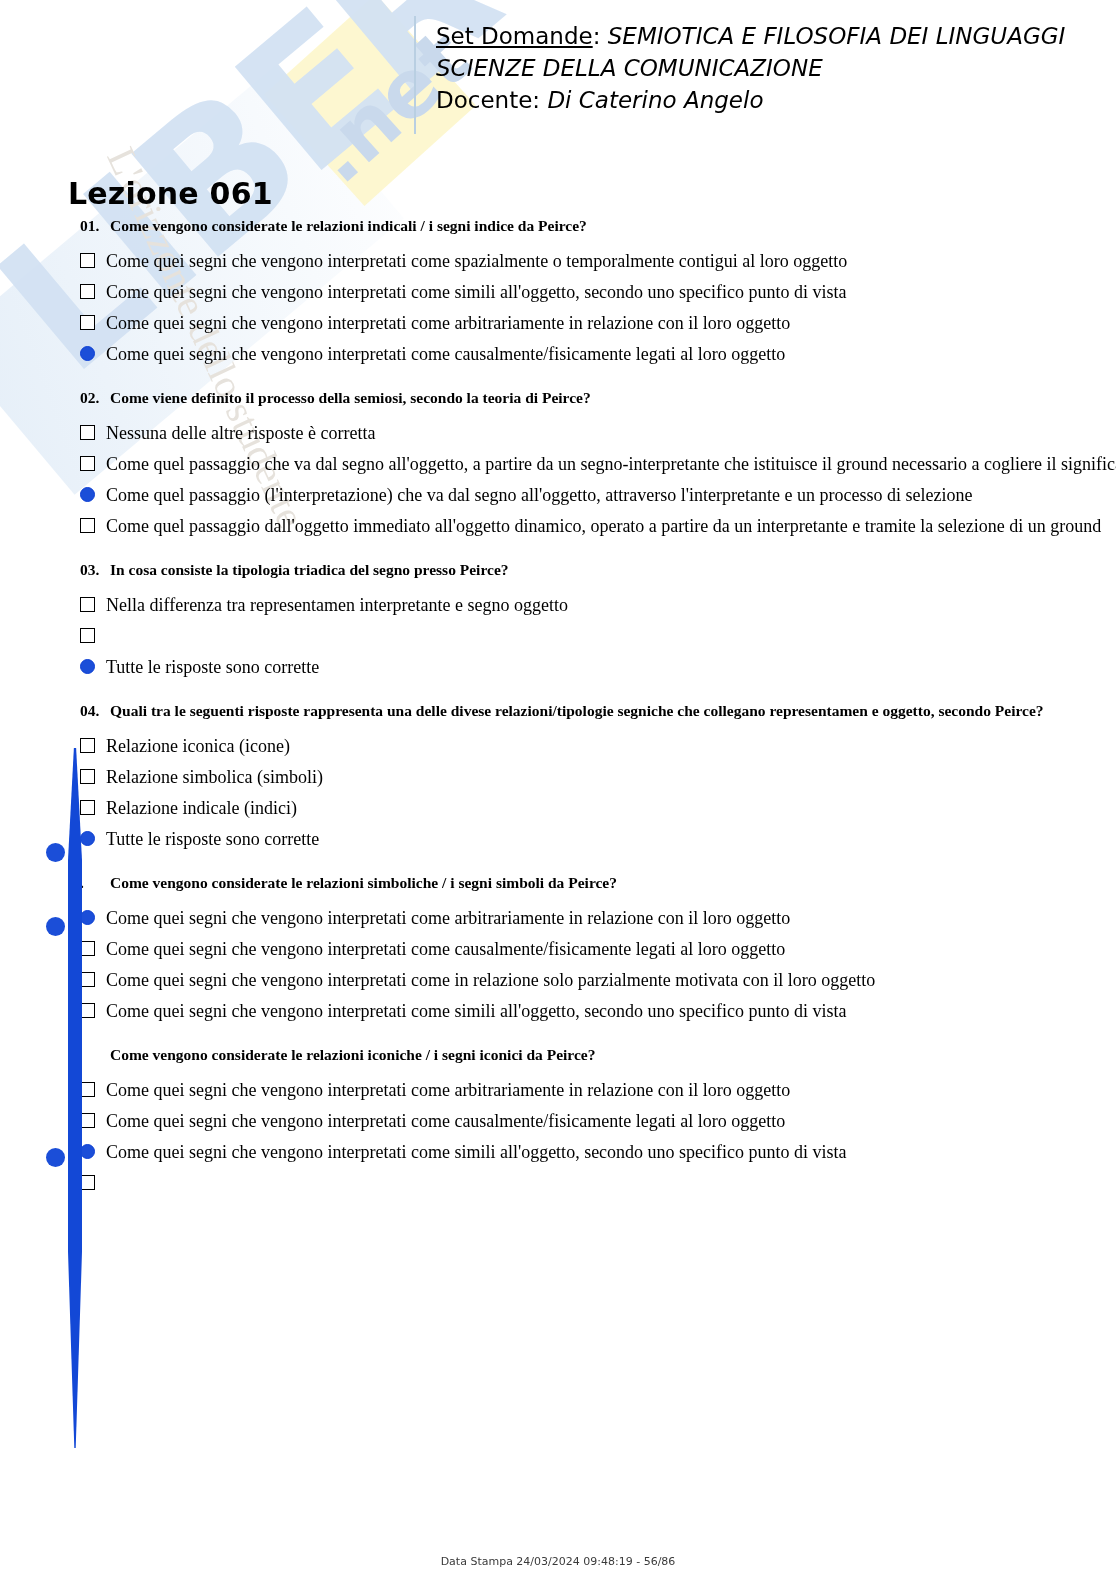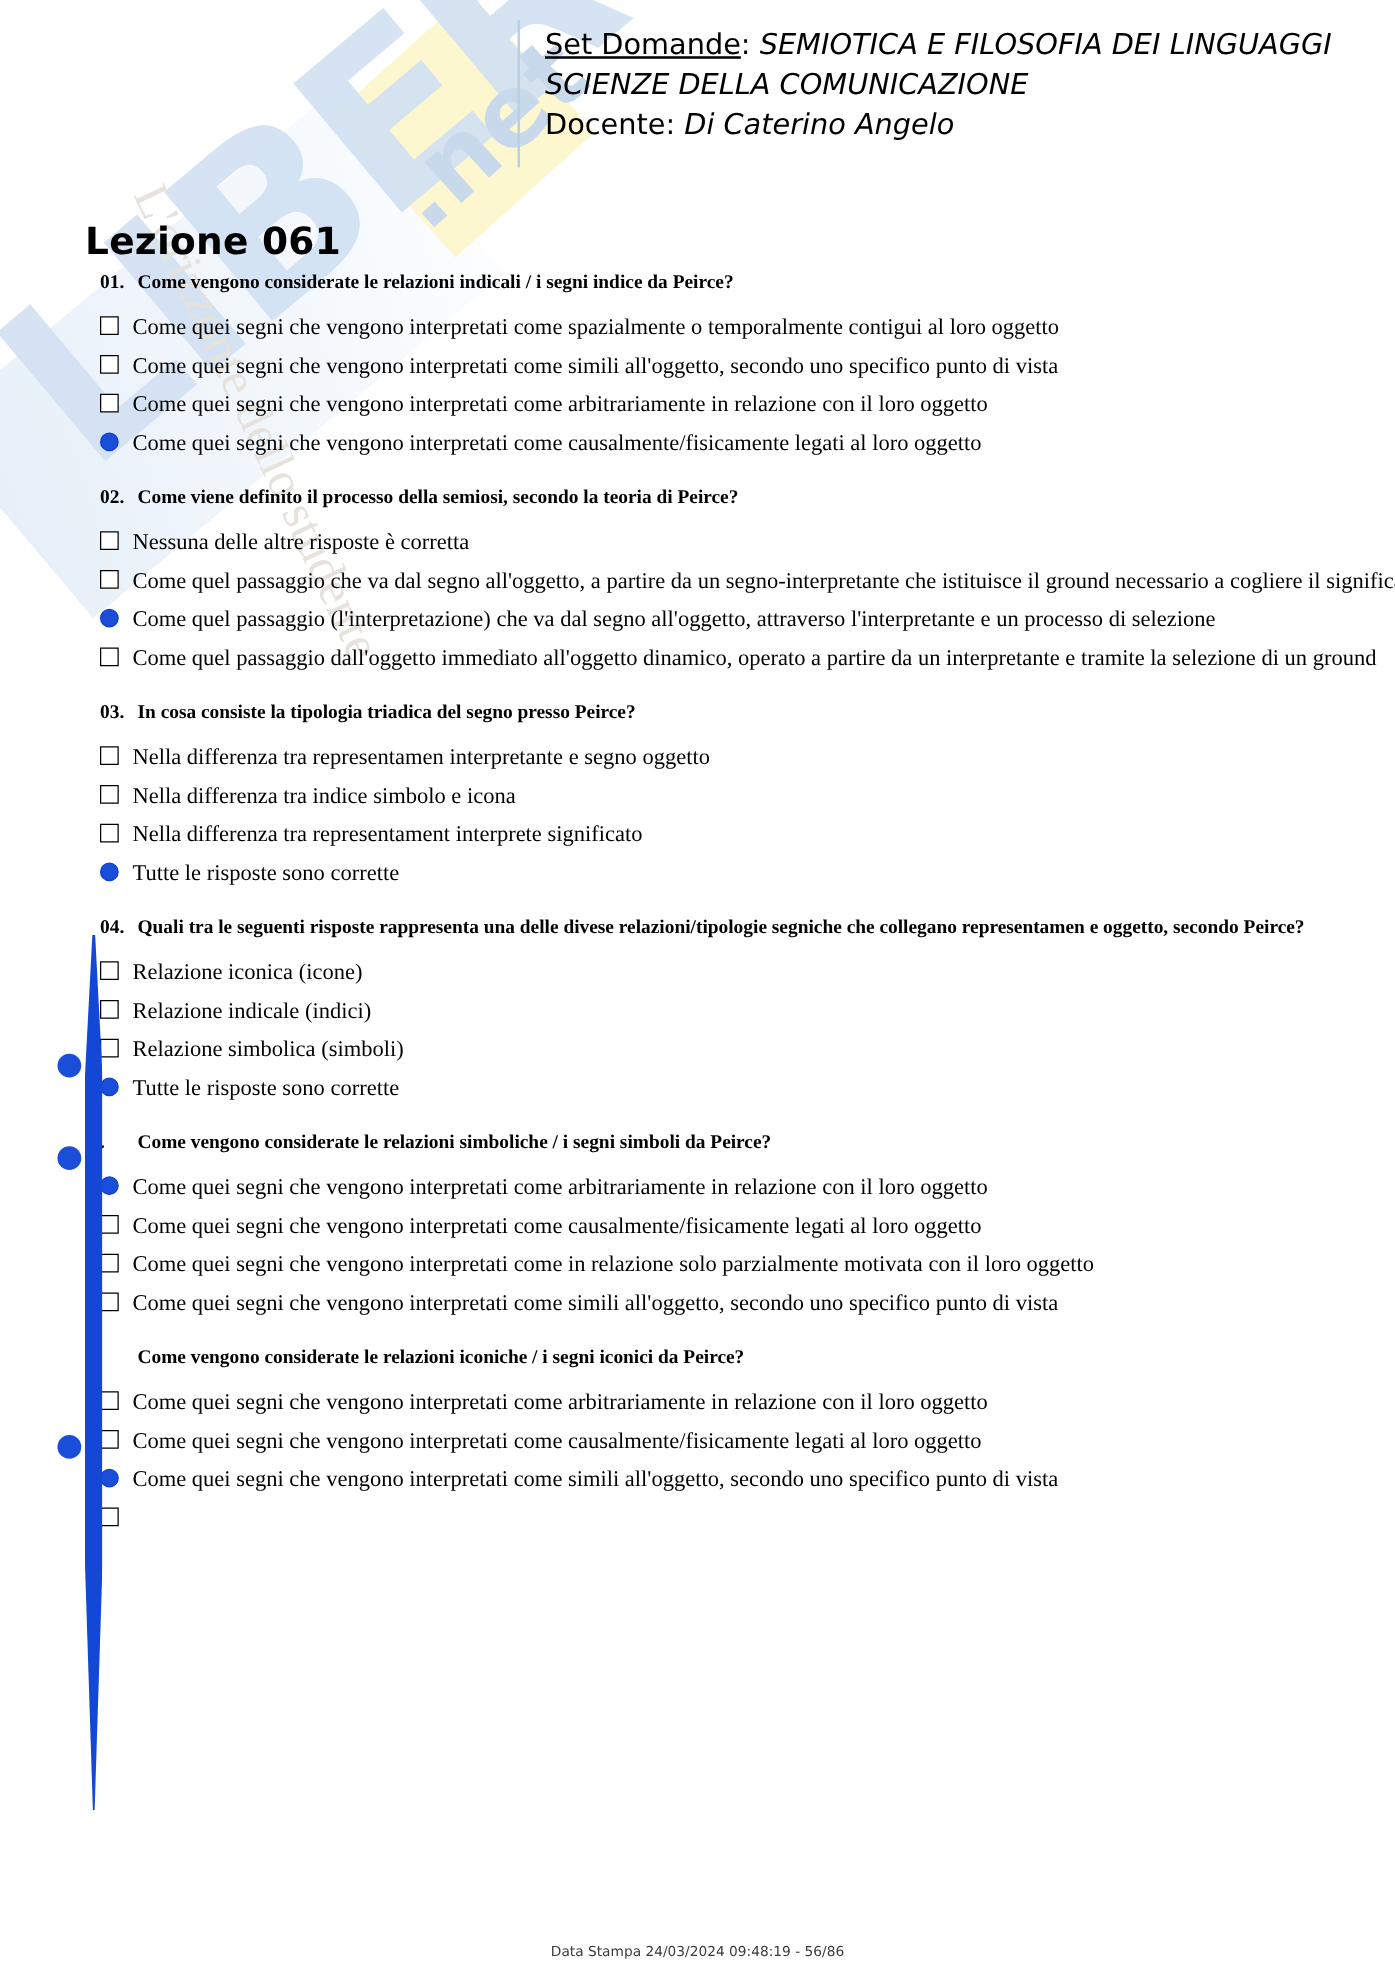--- a/index.html
+++ b/index.html
@@ -263,31 +263,30 @@
             <div class="option"><span class="box"></span><span class="opt-text">Nessuna delle altre risposte è corretta</span></div>
             <div class="option"><span class="box"></span><span class="opt-text">Come quel passaggio che va dal segno all'oggetto, a partire da un segno-interpretante che istituisce il ground necessario a cogliere il significato</span></div>
             <div class="option"><span class="box filled"></span><span class="opt-text">Come quel passaggio (l'interpretazione) che va dal segno all'oggetto, attraverso l'interpretante e un processo di selezione</span></div>
             <div class="option"><span class="box"></span><span class="opt-text">Come quel passaggio dall'oggetto immediato all'oggetto dinamico, operato a partire da un interpretante e tramite la selezione di un ground</span></div>
           </div>
         </div>
         <div class="question">
           <div class="q-head"><span class="q-num">03.</span><span>In cosa consiste la tipologia triadica del segno presso Peirce?</span></div>
           <div class="options">
             <div class="option"><span class="box"></span><span class="opt-text">Nella differenza tra representamen interpretante e segno oggetto</span></div>
-            <div class="option"><span class="box"></span><span class="opt-text">Nella differenza tra indice simbolo e icona</span></div>
-            <div class="option"><span class="box"></span><span class="opt-text">Nella differenza tra representament interprete significato</span></div>
+            <div class="option"><span class="box"></span></div>
             <div class="option"><span class="box filled"></span><span class="opt-text">Tutte le risposte sono corrette</span></div>
           </div>
         </div>
         <div class="question">
           <div class="q-head"><span class="q-num">04.</span><span>Quali tra le seguenti risposte rappresenta una delle divese relazioni/tipologie segniche che collegano representamen e oggetto, secondo Peirce?</span></div>
           <div class="options">
             <div class="option"><span class="box"></span><span class="opt-text">Relazione iconica (icone)</span></div>
+            <div class="option"><span class="box"></span><span class="opt-text">Relazione simbolica (simboli)</span></div>
             <div class="option"><span class="box"></span><span class="opt-text">Relazione indicale (indici)</span></div>
-            <div class="option"><span class="box"></span><span class="opt-text">Relazione simbolica (simboli)</span></div>
             <div class="option"><span class="box filled"></span><span class="opt-text">Tutte le risposte sono corrette</span></div>
           </div>
         </div>
         <div class="question">
           <div class="q-head"><span class="q-num">.</span><span>Come vengono considerate le relazioni simboliche / i segni simboli da Peirce?</span></div>
           <div class="options">
             <div class="option"><span class="box filled"></span><span class="opt-text">Come quei segni che vengono interpretati come arbitrariamente in relazione con il loro oggetto</span></div>
             <div class="option"><span class="box"></span><span class="opt-text">Come quei segni che vengono interpretati come causalmente/fisicamente legati al loro oggetto</span></div>
             <div class="option"><span class="box"></span><span class="opt-text">Come quei segni che vengono interpretati come in relazione solo parzialmente motivata con il loro oggetto</span></div>
             <div class="option"><span class="box"></span><span class="opt-text">Come quei segni che vengono interpretati come simili all'oggetto, secondo uno specifico punto di vista</span></div>

